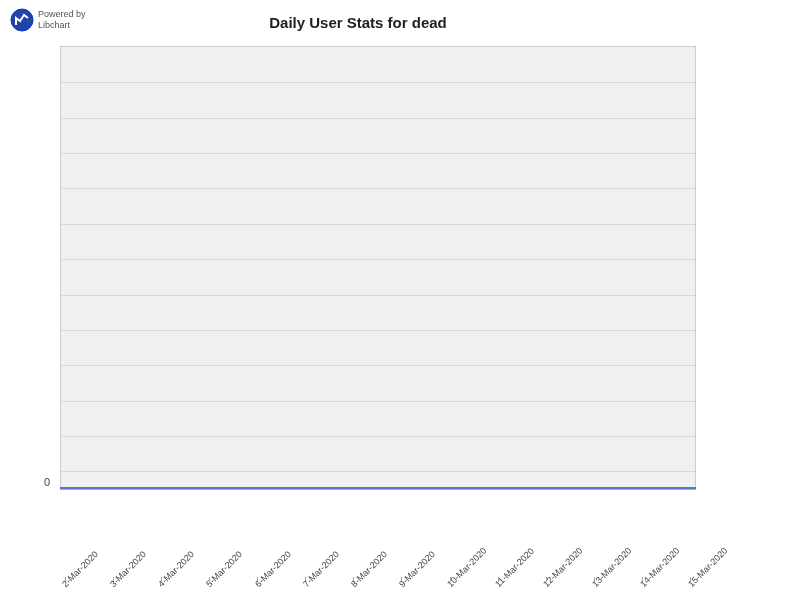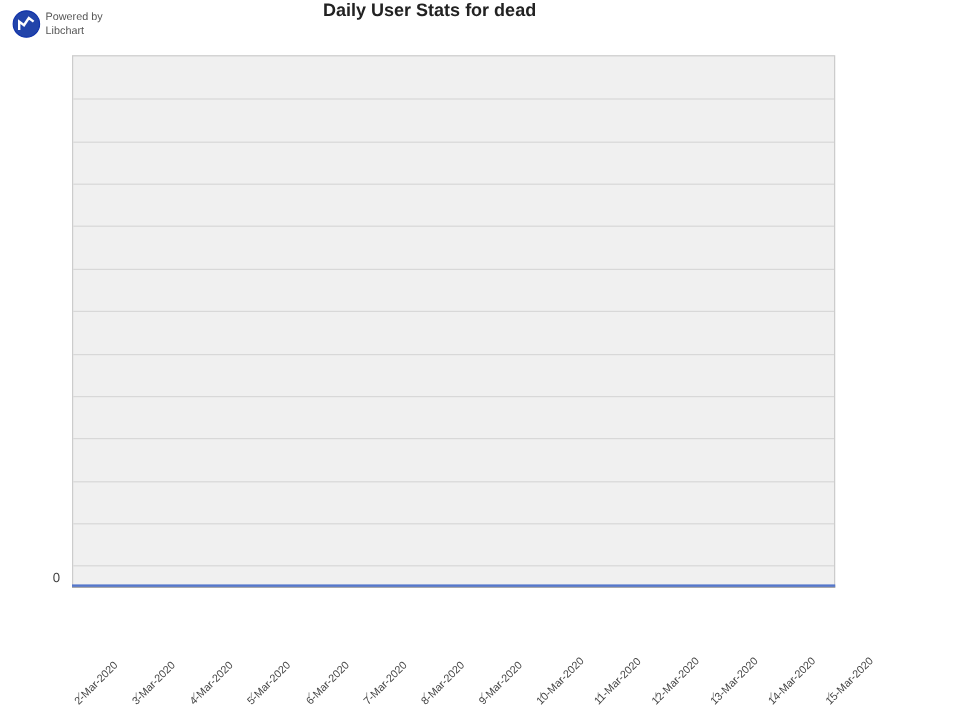--- a/index.html
+++ b/index.html
@@ -31,20 +31,21 @@
     #logo-text {
       font-size: 9px;
       color: #555;
       line-height: 1.2;
     }
     #chart-title {
       text-align: center;
       font-size: 15px;
       font-weight: bold;
       color: #222;
+      padding-top: 14px;
     }
     #chart-area {
       position: absolute;
       top: 46px;
       left: 60px;
       right: 20px;
       bottom: 110px;
       background: #f0f0f0;
       border: 1px solid #ccc;
     }

